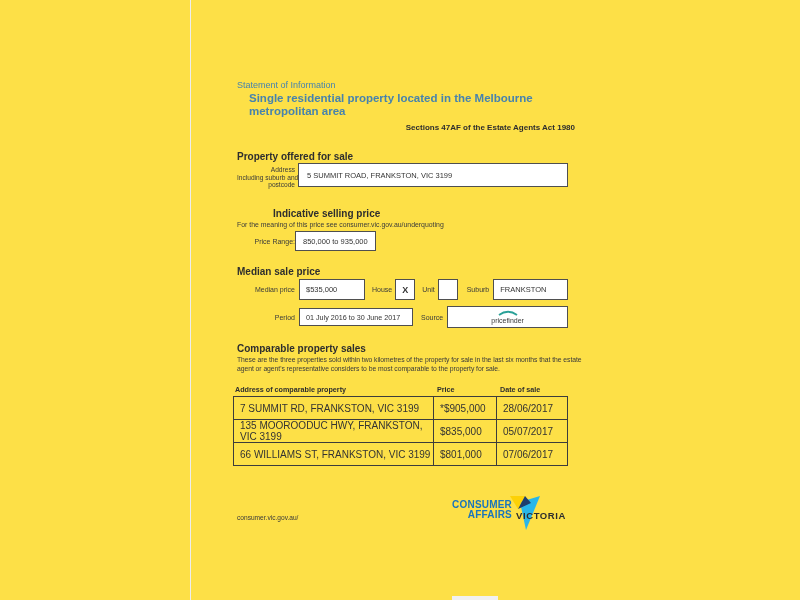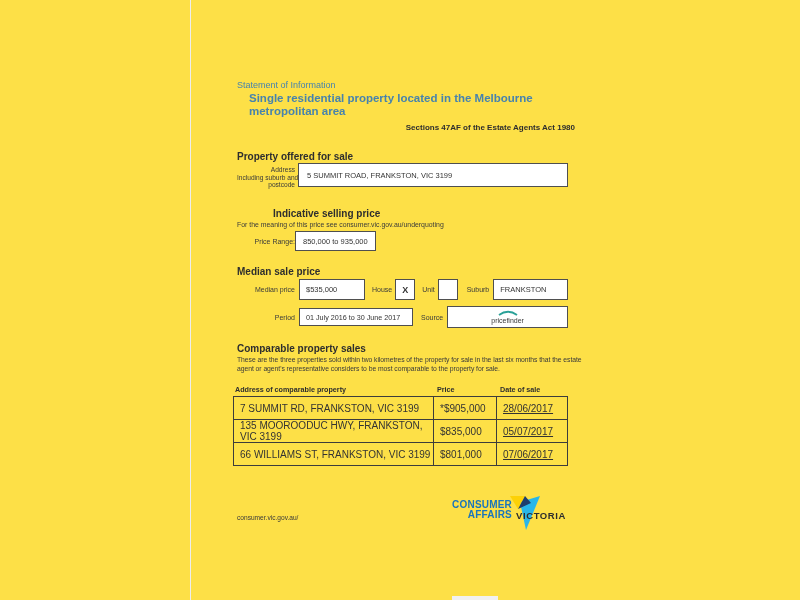--- a/index.html
+++ b/index.html
@@ -57,21 +57,21 @@
   .th-addr{width:200px;border-bottom:1.4px solid #444;padding:0 0 2px 2px;box-sizing:border-box;}
   .th-price{width:63px;padding-left:4px;box-sizing:border-box;}
   .th-date{width:72px;padding-left:4px;box-sizing:border-box;}
 
   .tbl{left:233px;top:396px;width:335px;border:1.4px solid #3c3c3c;box-sizing:border-box;}
   .tr{display:flex;height:22px;border-bottom:1.4px solid #3c3c3c;}
   .tr:last-child{border-bottom:none;}
   .td{display:flex;align-items:center;font-size:10px;color:#333;box-sizing:border-box;padding-left:6px;}
   .td-addr{width:200px;border-right:1.4px solid #3c3c3c;}
   .td-price{width:63px;border-right:1.4px solid #3c3c3c;}
-  .td-date{flex:1;text-decoration:underline;}
+  .td-date{flex:1;}
 
   .site{left:237px;top:514px;font-size:6.6px;color:#3a3a3a;}
 
   .cav{left:450px;top:496px;width:120px;height:38px;}
   .cav-line{position:absolute;width:62px;text-align:right;font-size:10px;font-weight:bold;
             color:#1a75bc;letter-spacing:0.2px;line-height:10px;}
   .cav-l1{left:0;top:4px;}
   .cav-l2{left:0;top:14px;}
   .cav-tri{position:absolute;left:60px;top:0;width:30px;height:35px;}
   .cav-vic{position:absolute;left:66px;top:14px;font-size:9.5px;font-weight:bold;

